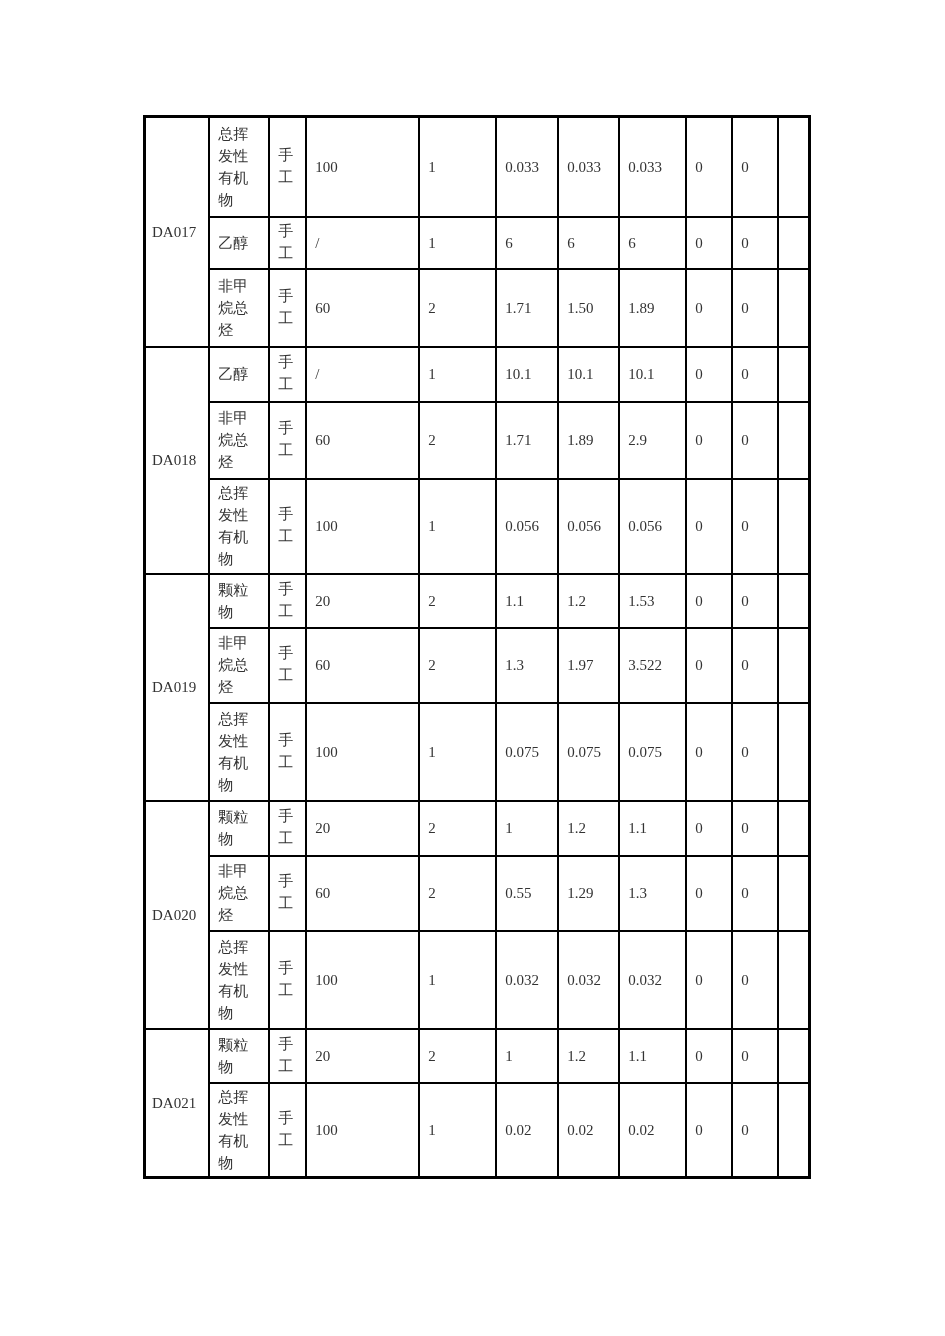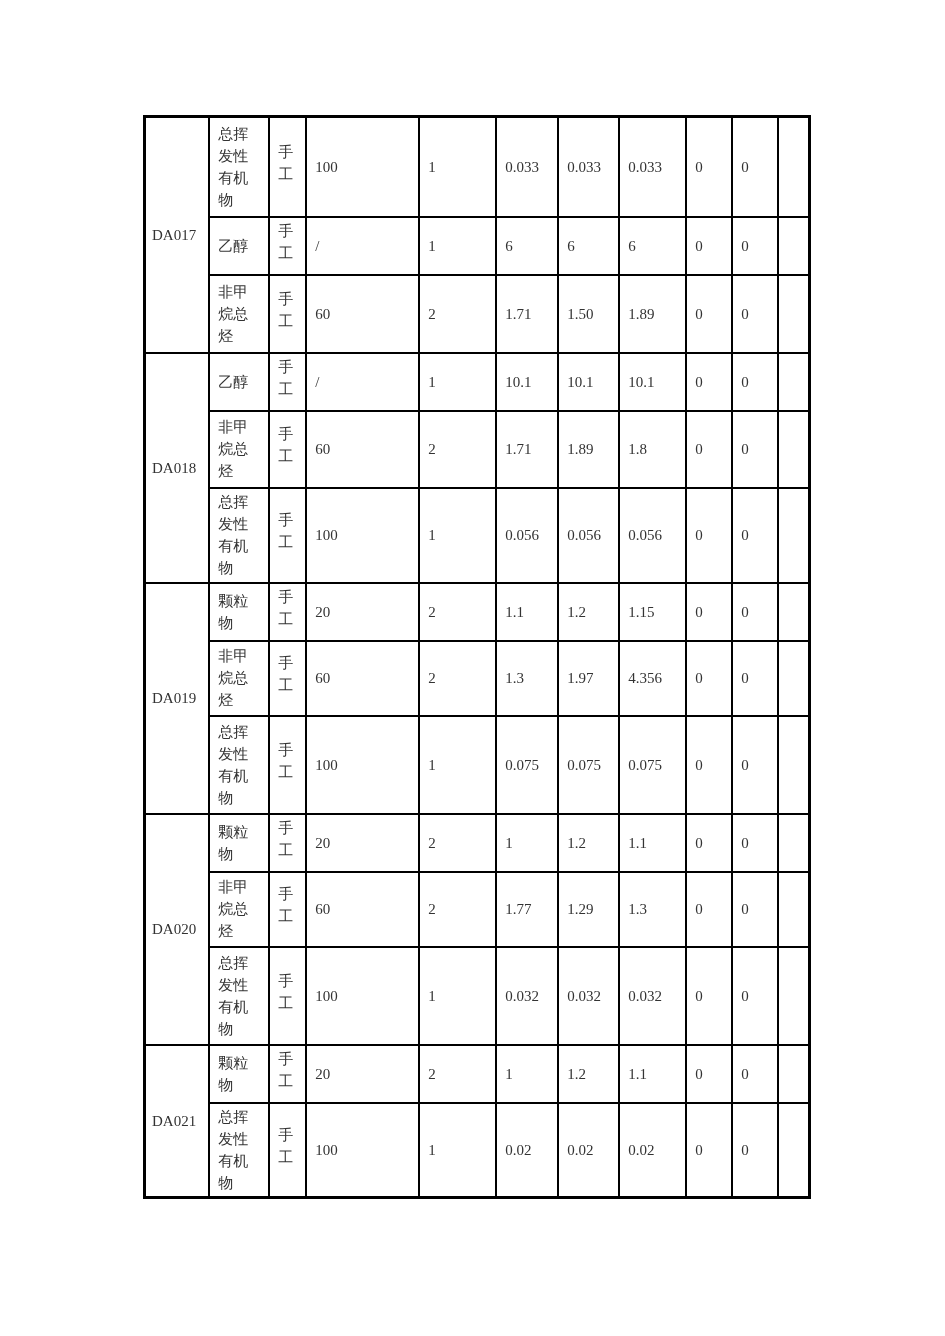--- a/index.html
+++ b/index.html
@@ -36,21 +36,21 @@
     text-align: left;
     word-break: break-all;
     overflow: hidden;
   }
   table.data-table td.station-cell {
     padding: 2px 12px 2px 6px;
     word-break: keep-all;
     white-space: nowrap;
   }
   table.data-table td.method-cell {
-    padding: 2px 4px 10px 8px;
+    padding: 2px 4px 4px 8px;
   }
 </style>
 </head>
 <body>
 
 <div class="page">
   <table class="data-table">
     <colgroup id="table-cols">
         <col style="width: 60px;">
         <col style="width: 60px;">
@@ -115,21 +115,21 @@
           <td>0</td>
           <td></td>
         </tr>
         <tr style="height: 77px;">
           <td>非甲烷总烃</td>
           <td class="method-cell">手工</td>
           <td>60</td>
           <td>2</td>
           <td>1.71</td>
           <td>1.89</td>
-          <td>1.8</td>
+          <td>2.9</td>
           <td>0</td>
           <td>0</td>
           <td></td>
         </tr>
         <tr style="height: 95px;">
           <td>总挥发性有机物</td>
           <td class="method-cell">手工</td>
           <td>100</td>
           <td>1</td>
           <td>0.056</td>
@@ -140,33 +140,33 @@
           <td></td>
         </tr>
         <tr style="height: 54px;">
           <td rowspan="3" class="station-cell">DA019</td>
           <td>颗粒物</td>
           <td class="method-cell">手工</td>
           <td>20</td>
           <td>2</td>
           <td>1.1</td>
           <td>1.2</td>
-          <td>1.15</td>
+          <td>1.53</td>
           <td>0</td>
           <td>0</td>
           <td></td>
         </tr>
         <tr style="height: 75px;">
           <td>非甲烷总烃</td>
           <td class="method-cell">手工</td>
           <td>60</td>
           <td>2</td>
           <td>1.3</td>
           <td>1.97</td>
-          <td>4.356</td>
+          <td>3.522</td>
           <td>0</td>
           <td>0</td>
           <td></td>
         </tr>
         <tr style="height: 98px;">
           <td>总挥发性有机物</td>
           <td class="method-cell">手工</td>
           <td>100</td>
           <td>1</td>
           <td>0.075</td>
@@ -187,21 +187,21 @@
           <td>1.1</td>
           <td>0</td>
           <td>0</td>
           <td></td>
         </tr>
         <tr style="height: 75px;">
           <td>非甲烷总烃</td>
           <td class="method-cell">手工</td>
           <td>60</td>
           <td>2</td>
-          <td>1.77</td>
+          <td>0.55</td>
           <td>1.29</td>
           <td>1.3</td>
           <td>0</td>
           <td>0</td>
           <td></td>
         </tr>
         <tr style="height: 98px;">
           <td>总挥发性有机物</td>
           <td class="method-cell">手工</td>
           <td>100</td>

